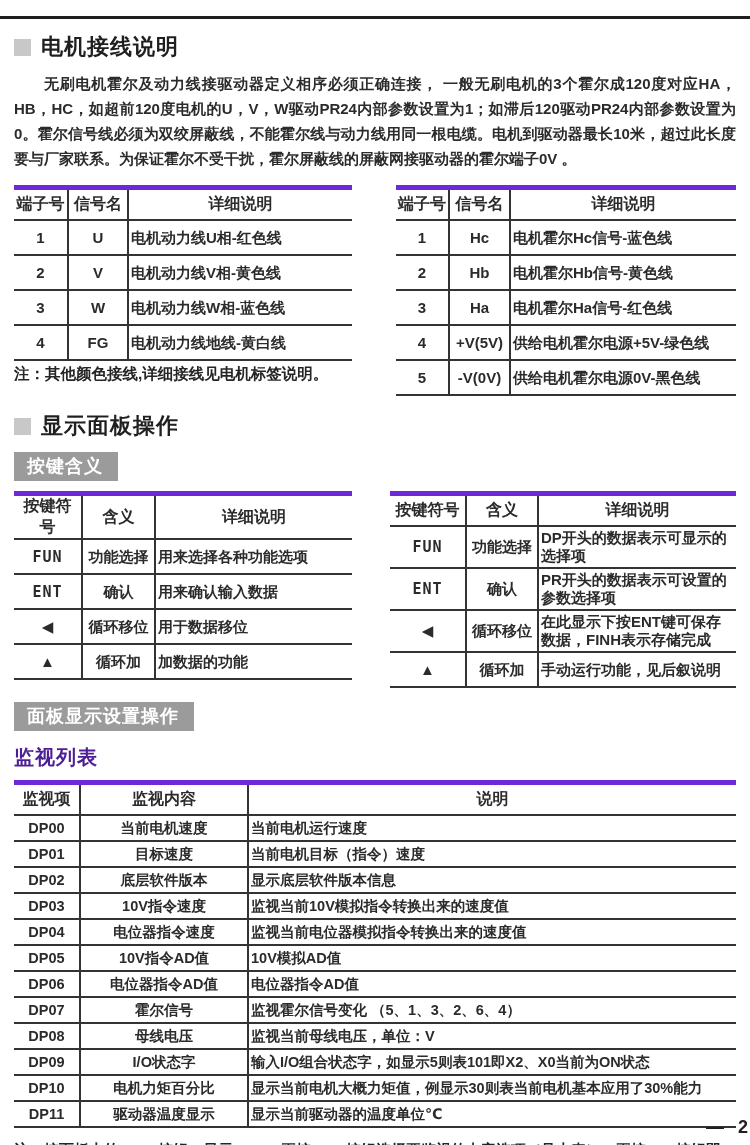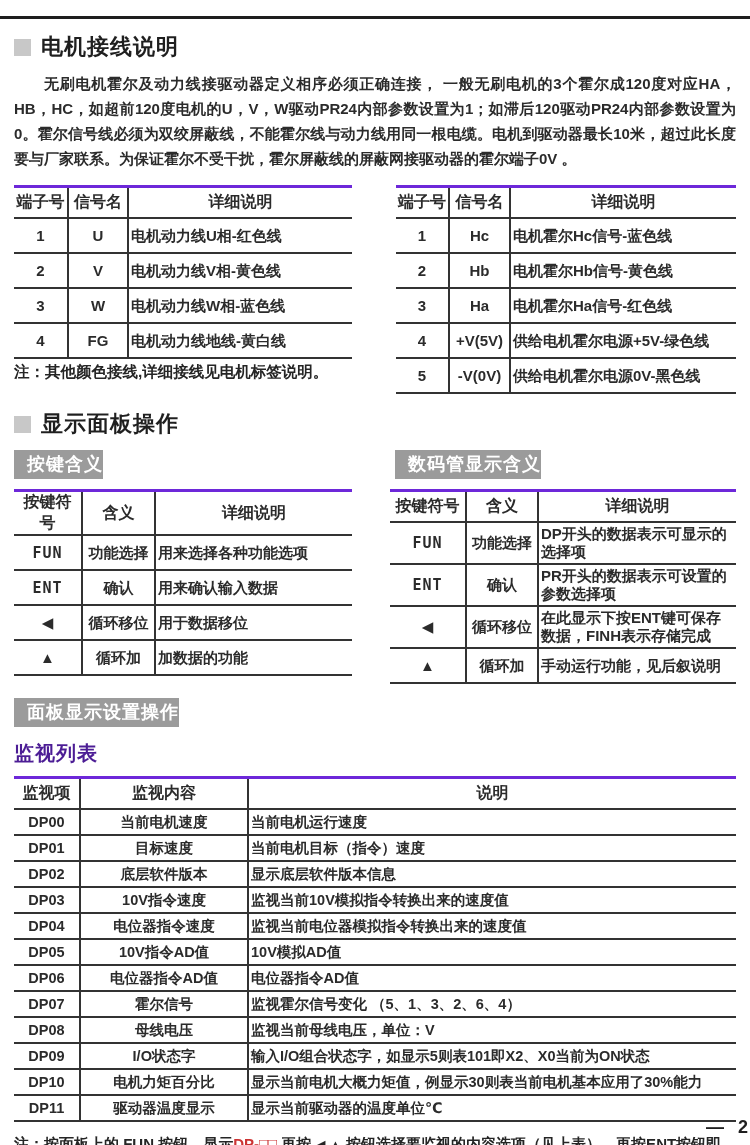--- a/index.html
+++ b/index.html
@@ -12,39 +12,39 @@
   .sec-title .bullet{width:17px;height:17px;background:#c8c8c8;flex:0 0 auto;}
   .t1{padding-top:32px;}
   .t2{margin-top:15px;}
 
   .para{margin:9px 0 0 0;font-size:15px;font-weight:600;line-height:25px;text-align:justify;text-indent:2em;color:#2b2b2b;}
 
   .cols{display:flex;justify-content:space-between;align-items:flex-start;}
   .tables-row{margin-top:14px;}
   .keys-row{margin-top:10px;}
 
-  table.t{border-collapse:collapse;table-layout:fixed;border-top:3px solid #6d28d9;}
+  table.t{border-collapse:collapse;table-layout:fixed;border-top:5px solid #6d28d9;}
   table.t th{font-size:16px;font-weight:bold;text-align:center;height:29px;border-bottom:2.5px solid #333;padding:0 2px;}
   table.t td{font-size:15px;font-weight:600;height:29px;border-bottom:2px solid #333;padding:2px 2px;line-height:18px;}
   table.t tr>*:not(:last-child){border-right:2px solid #333;}
   td.c,th.c{text-align:center;}
   td.l{text-align:left;padding-left:11px;padding-right:5px;}
 
   .wir-l{width:338px;}
   .wir-r{width:340px;}
   .keys-l{width:338px;}
   .keys-r{width:346px;}
   .key-sym{font-family:"DejaVu Sans Mono","Liberation Mono",monospace;font-weight:bold;font-size:14px;letter-spacing:1px;}
   .arrow{font-size:13px;}
 
   .side-note{margin-top:3px;font-size:15.5px;font-weight:bold;color:#252525;}
 
   .tags-row{margin-top:11px;display:flex;}
   .tag-spacer{width:381px;flex:0 0 auto;}
-  .tag{display:inline-block;background:#9b9b9b;color:#ffffff;font-size:18px;font-weight:bold;letter-spacing:1px;padding:3px 0 4px 13px;line-height:22px;}
+  .tag{display:inline-block;background:#9b9b9b;color:#ffffff;font-size:18px;font-weight:bold;letter-spacing:1px;padding:3px 15px 4px 13px;line-height:22px;}
 
   .tag3{margin-top:14px;}
   .monitor-title{margin-top:13px;font-size:20px;font-weight:bold;color:#4c1d95;letter-spacing:1px;}
 
   table.mon{width:722px;margin-top:9px;}
   table.mon th{height:29px;}
   table.mon td{height:20px;font-size:14.5px;line-height:16px;padding:2px 2px;}
 
   .foot-note{margin-top:11px;font-size:15px;font-weight:bold;line-height:21px;color:#252525;padding-left:34px;text-indent:-34px;}
   .red{color:#cc3333;}
@@ -151,21 +151,20 @@
       </table>
     </div>
 
     <div class="sec-title t2">
       <span class="bullet"></span>
       <span>显示面板操作</span>
     </div>
 
     <div class="tags-row">
       <div class="tag-spacer"><span class="tag">按键含义</span></div>
-      <span class="tag">数码管显示含义</span>
     </div>
 
     <div class="cols keys-row">
       <table class="t keys-l">
         <colgroup>
             <col style="width:68px">
             <col style="width:73px">
             <col>
           </colgroup>
         <thead>

